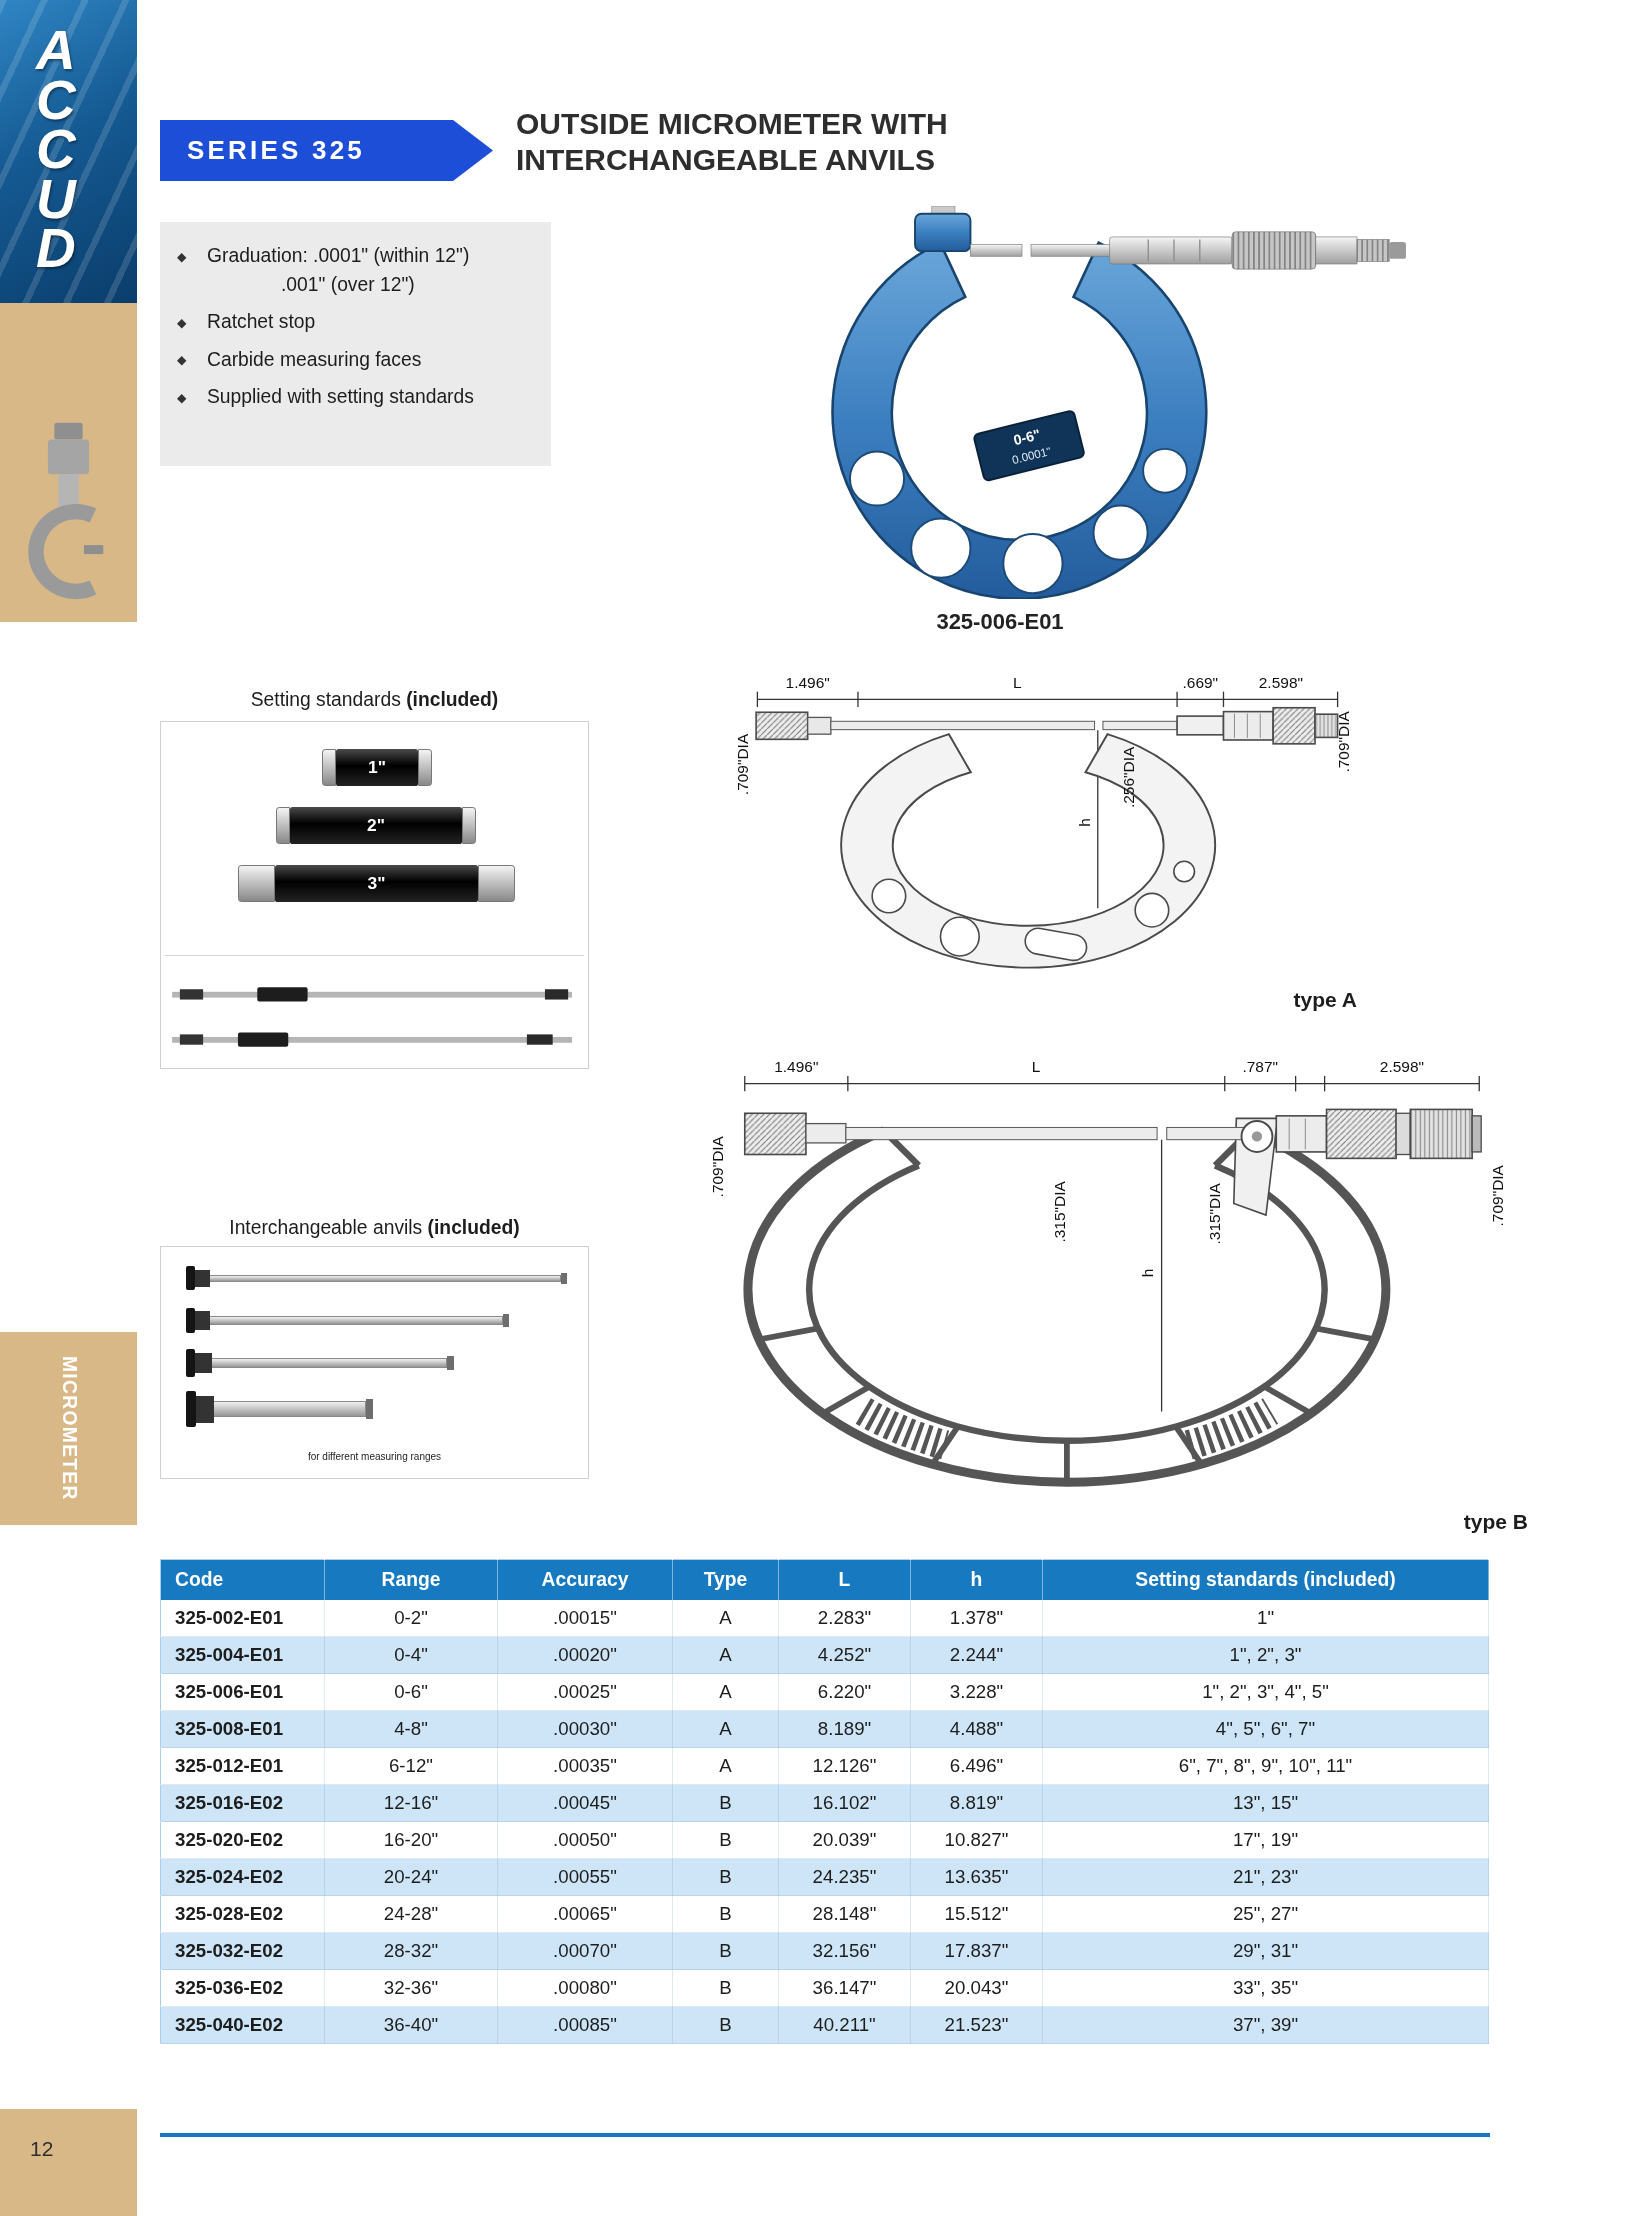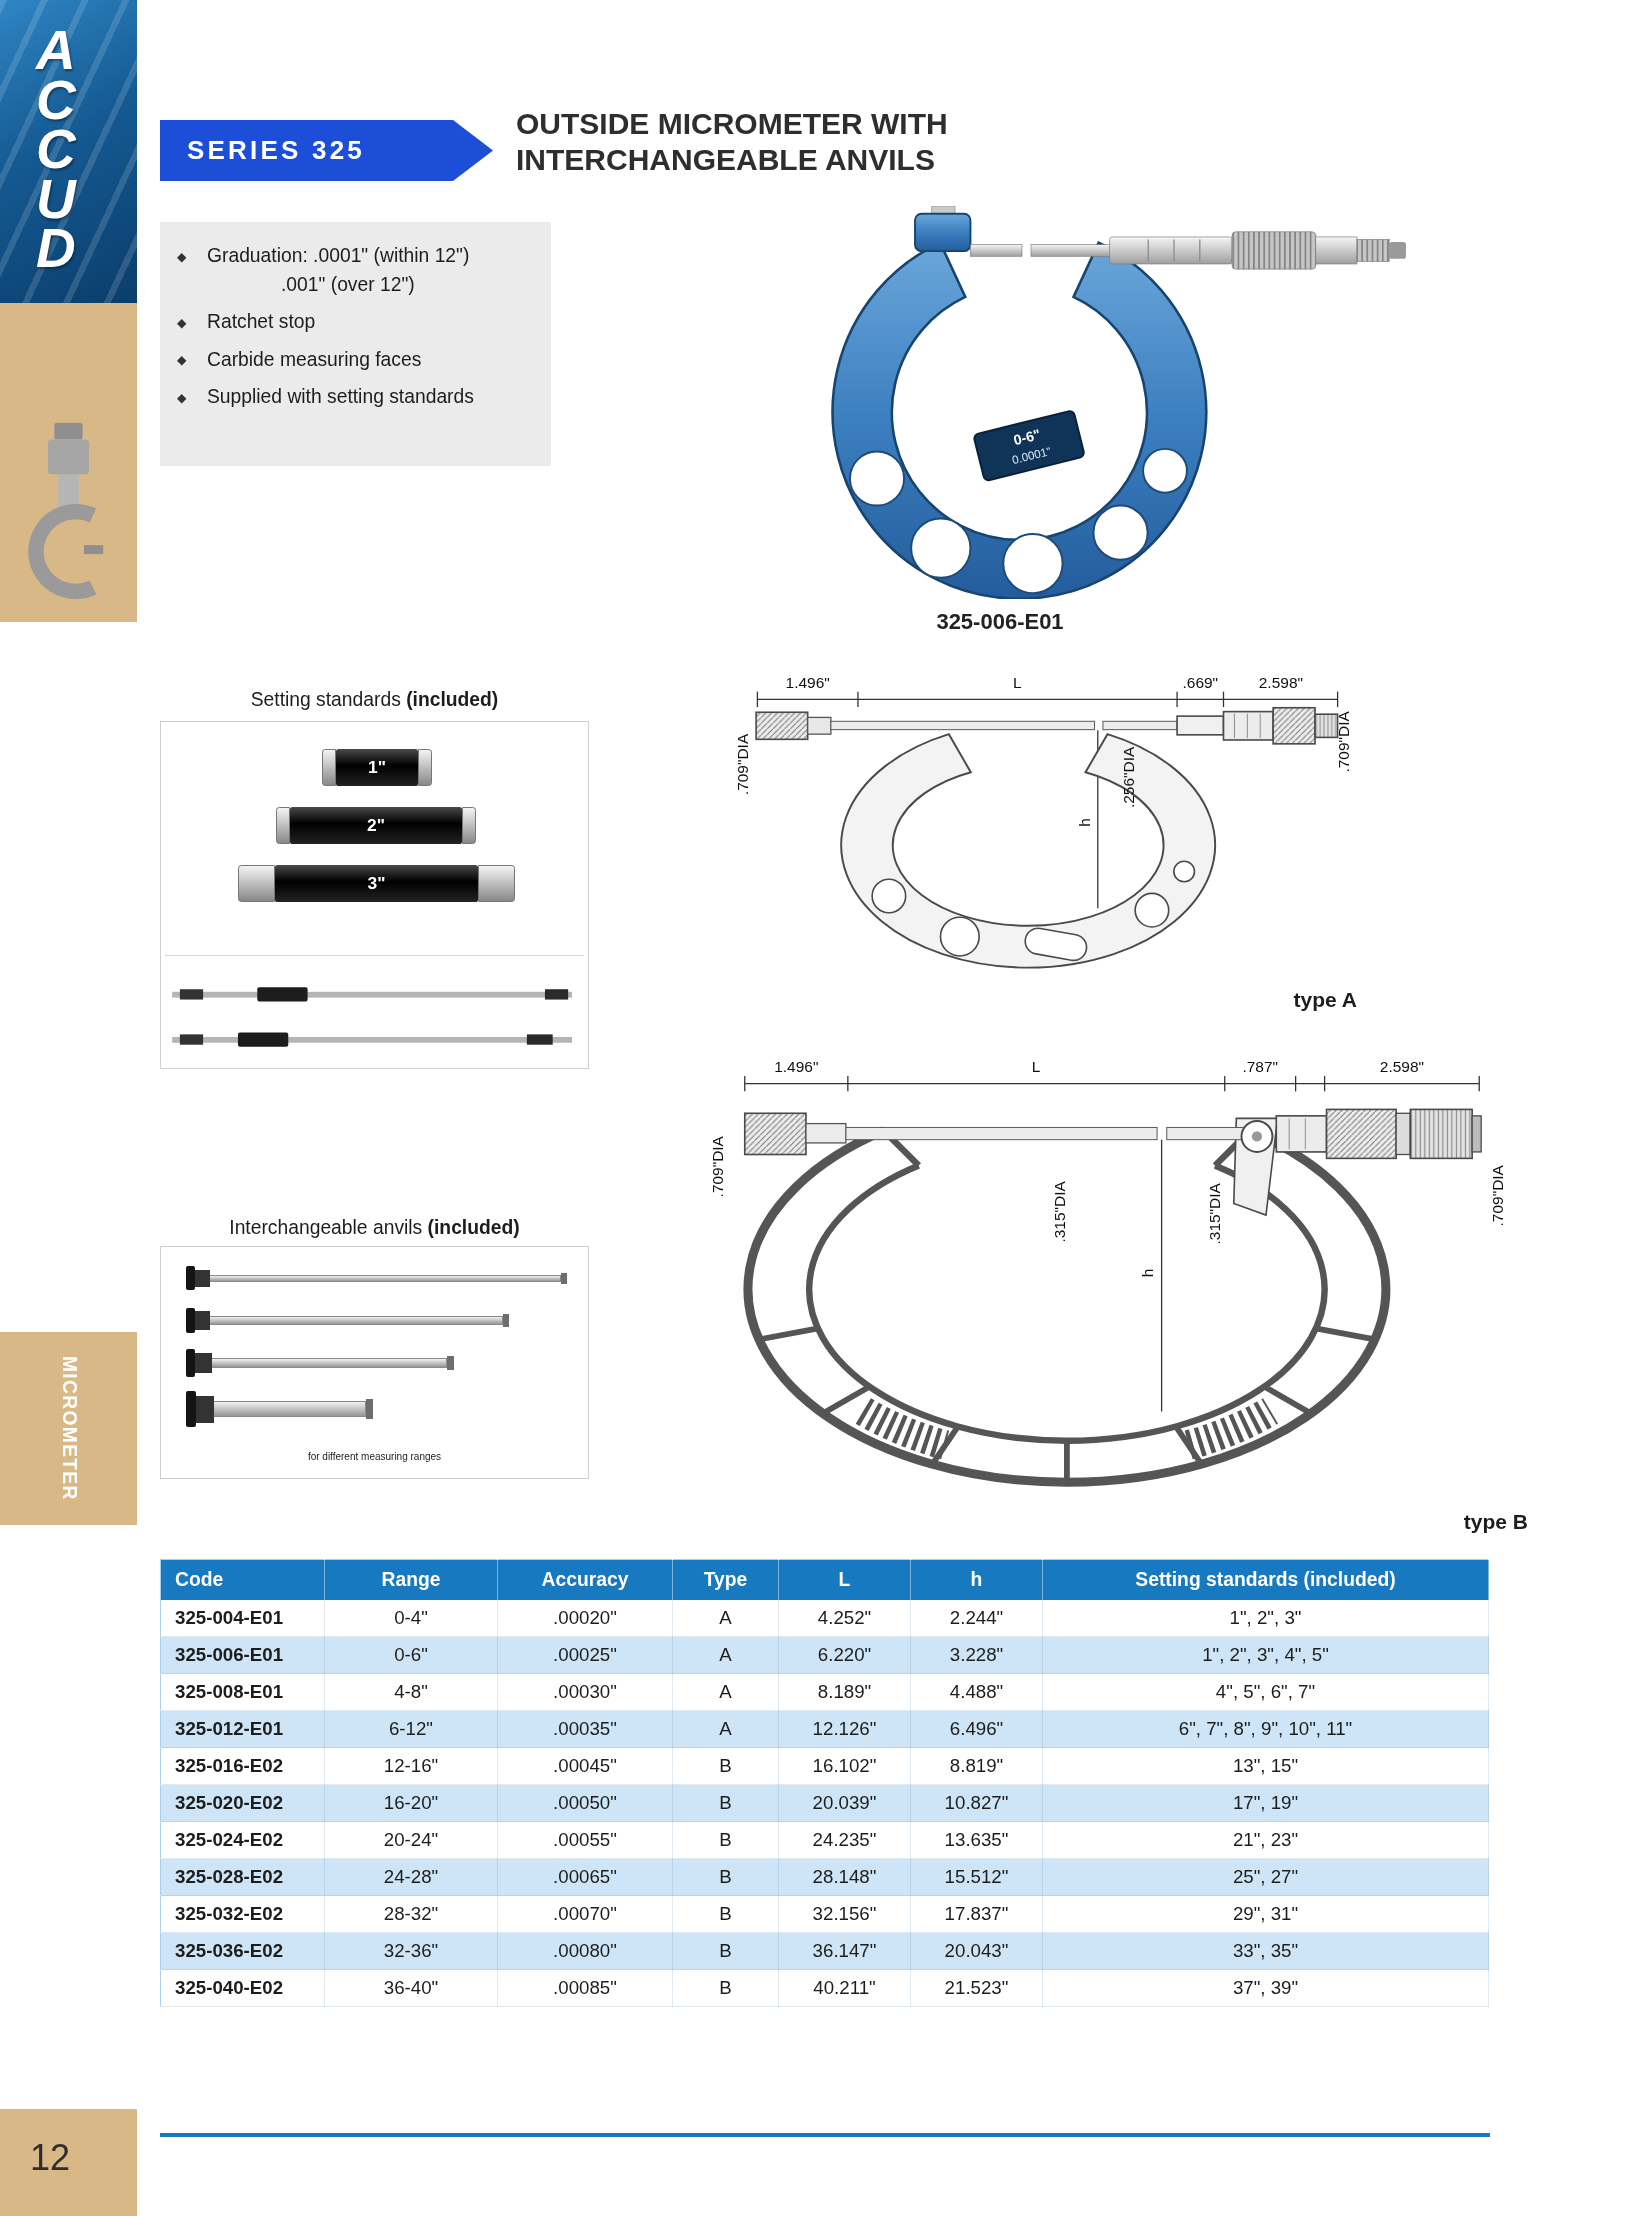--- a/index.html
+++ b/index.html
@@ -14,21 +14,21 @@
     background:repeating-linear-gradient(115deg, rgba(255,255,255,.14) 0 6.4px, rgba(255,255,255,0) 6.4px 37px); }
   .brand { position:absolute; left:36px; top:26px; width:45px; color:#fff;
     font-size:55px; font-weight:bold; font-style:italic; line-height:.9;
     word-break:break-all; text-shadow:1.3px 1.9px 2.6px rgba(0,0,0,.4); z-index:2; }
   .sb-tan1 { left:0; top:303px; width:137px; height:319px; background:#d9b888; }
   .sb-tan-label { left:0; top:1332px; width:137px; height:193px; background:#d9b888;
     display:flex; align-items:center; justify-content:center; }
   .sb-tan-label span { writing-mode:vertical-rl; color:#fff; font-weight:bold;
     font-size:19.3px; letter-spacing:1.3px; }
   .sb-tan-page { left:0; top:2109px; width:137px; height:108px; background:#d9b888; }
-  .page-num { position:absolute; left:30px; top:28px; font-size:36px; color:#2e2e2e; }
+  .page-num { position:absolute; left:30px; top:28px; font-size:21px; color:#2e2e2e; }
 
   
   .series-banner { left:160px; top:120px; width:333px; height:61px; background:#1d4ed8;
     clip-path:polygon(0 0, 88% 0, 100% 50%, 88% 100%, 0 100%);
     color:#fff; font-size:26px; font-weight:bold; letter-spacing:3.2px;
     line-height:61px; padding-left:27px; }
   .page-title { left:516px; top:106px; font-size:30px; font-weight:bold; color:#2e2e2e; line-height:1.2; }
 
   
   .features { left:160px; top:222px; width:391px; height:244px; background:#ebebeb; padding:23px 17px; }
@@ -378,20 +378,29 @@
         <th>Range</th>
         <th>Accuracy</th>
         <th>Type</th>
         <th>L</th>
         <th>h</th>
         <th>Setting standards (included)</th>
       </tr>
     </thead>
     <tbody>
         <tr>
+          <td class="col-code">325-002-E01</td>
+          <td class="col-range">0-2"</td>
+          <td class="col-accuracy">.00015"</td>
+          <td class="col-type">A</td>
+          <td class="col-l">2.283"</td>
+          <td class="col-h">1.378"</td>
+          <td class="col-standards">1"</td>
+        </tr>
+        <tr>
           <td class="col-code">325-004-E01</td>
           <td class="col-range">0-4"</td>
           <td class="col-accuracy">.00020"</td>
           <td class="col-type">A</td>
           <td class="col-l">4.252"</td>
           <td class="col-h">2.244"</td>
           <td class="col-standards">1", 2", 3"</td>
         </tr>
         <tr>
           <td class="col-code">325-006-E01</td>

